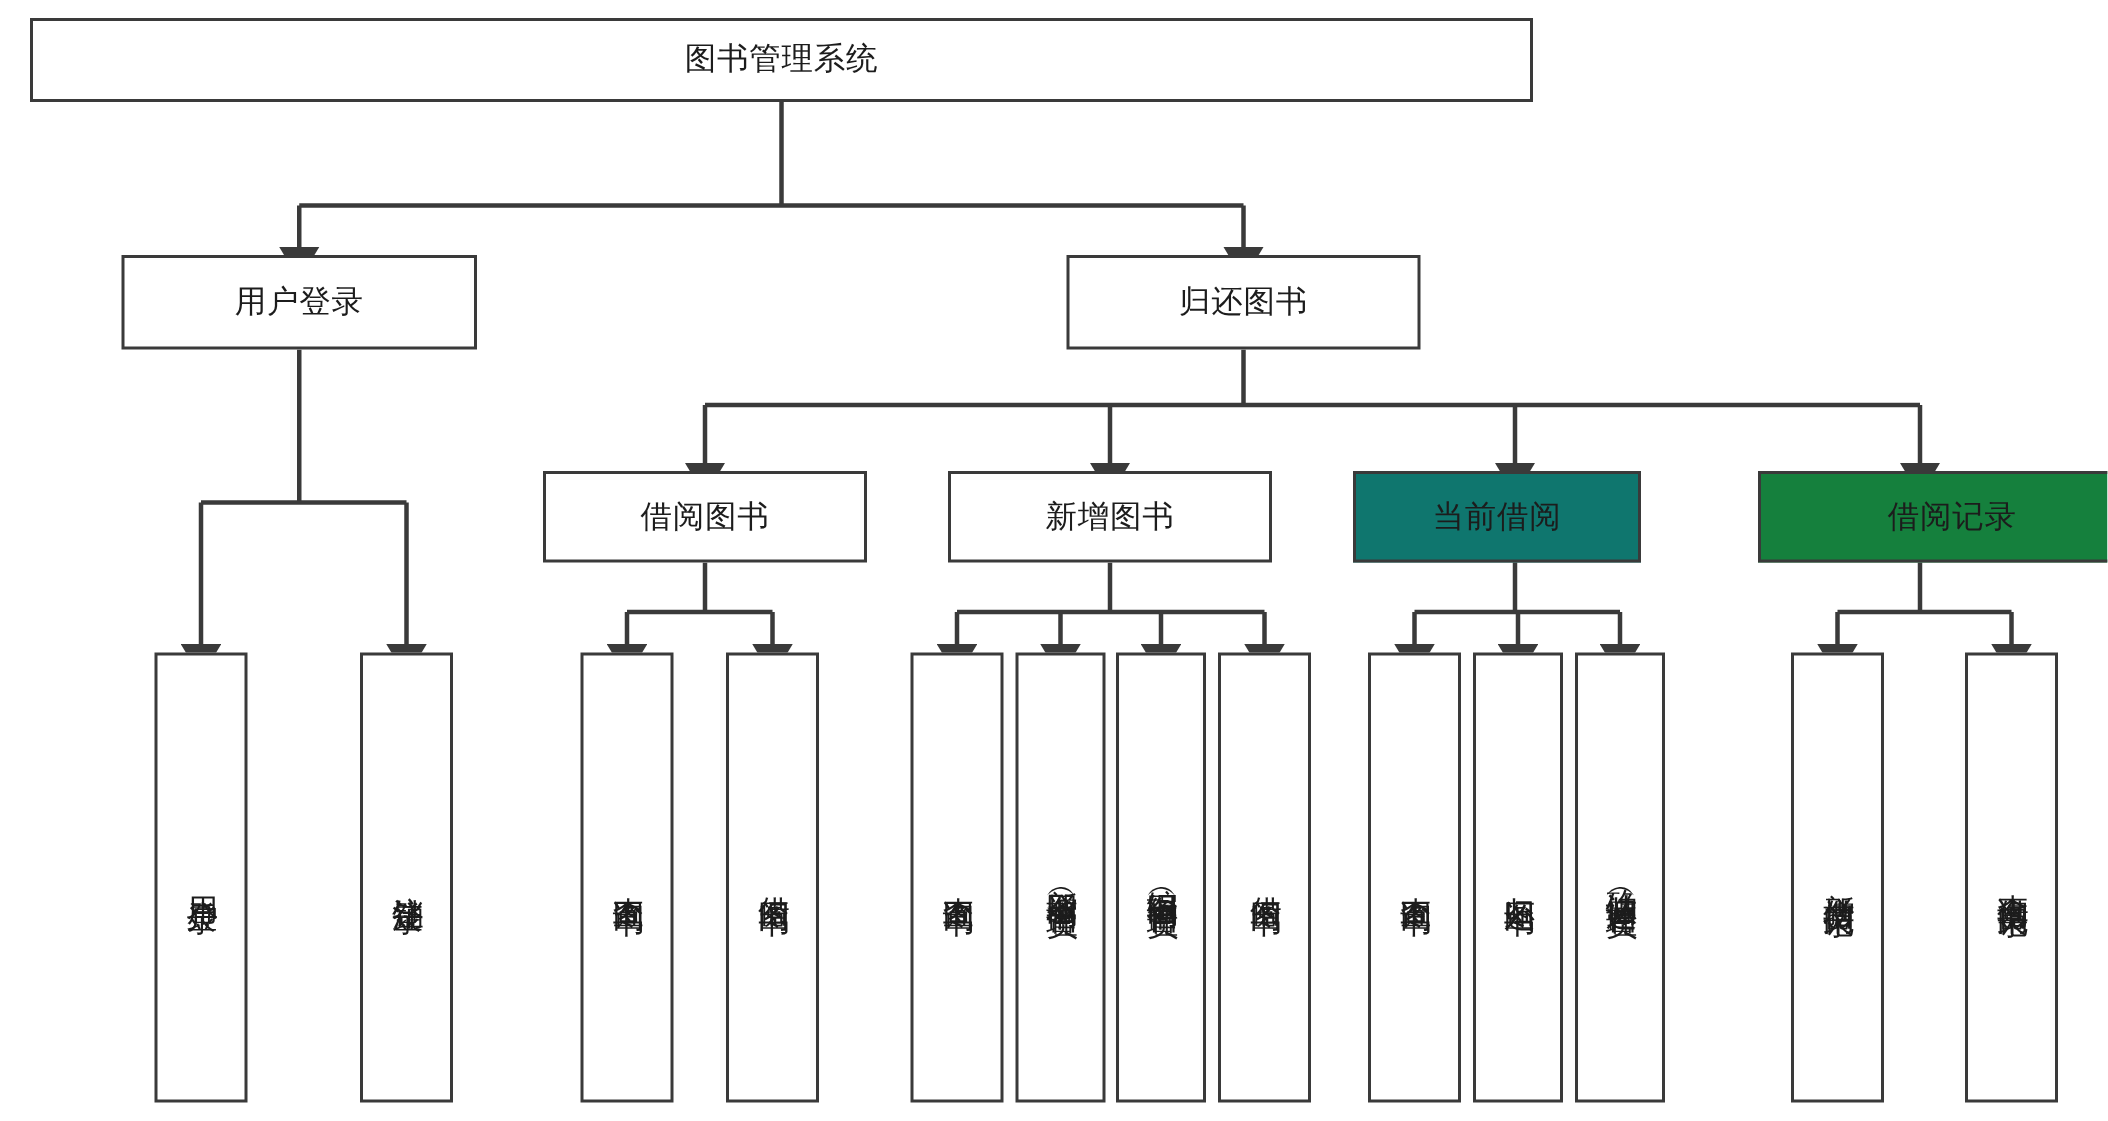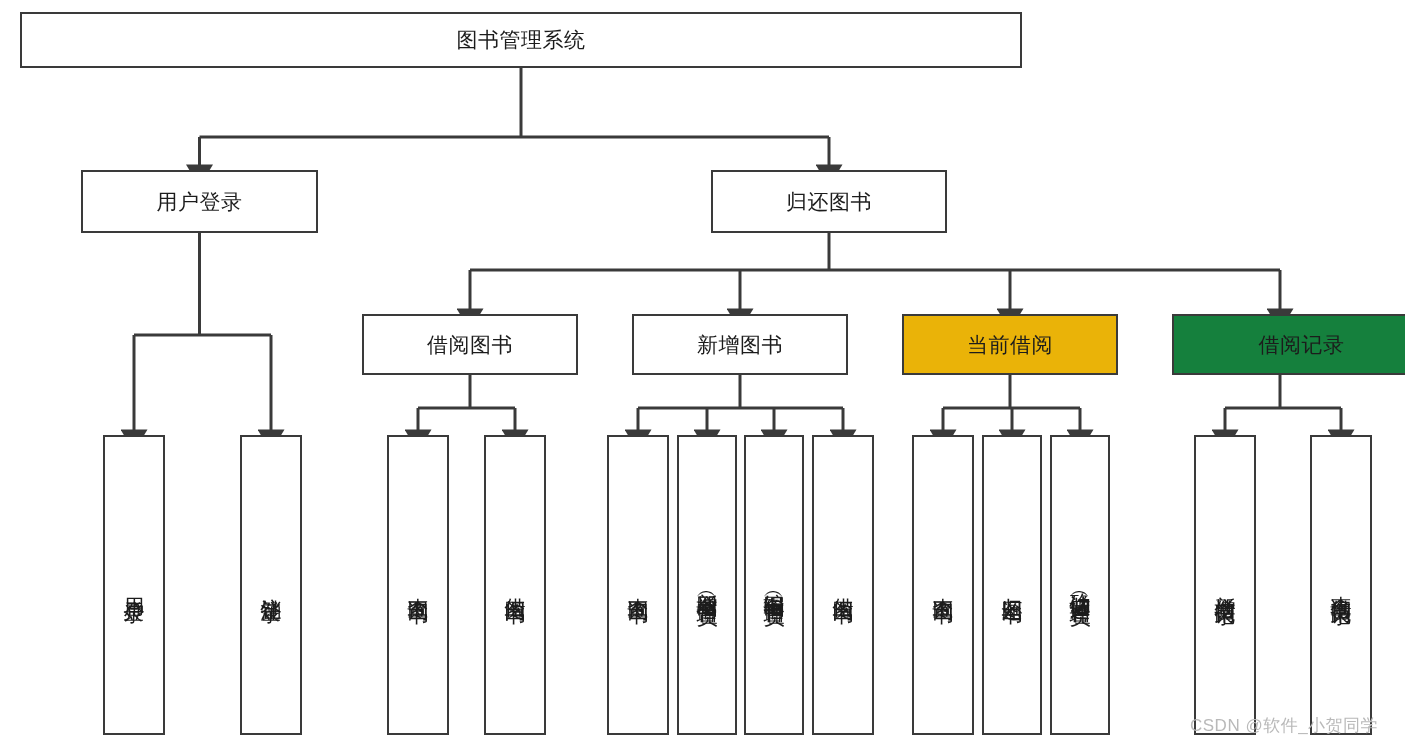--- a/index.html
+++ b/index.html
@@ -125,21 +125,21 @@
       </div>
       <div class="node horizontal" style="left: 711px; top: 170px; width: 236px; height: 63px; border-color: rgb(58, 58, 58); background: rgb(255, 255, 255);">
         <span class="label" style="color: rgb(28, 28, 28);">归还图书</span>
       </div>
       <div class="node horizontal" style="left: 362px; top: 314px; width: 216px; height: 61px; border-color: rgb(58, 58, 58); background: rgb(255, 255, 255);">
         <span class="label" style="color: rgb(28, 28, 28);">借阅图书</span>
       </div>
       <div class="node horizontal" style="left: 632px; top: 314px; width: 216px; height: 61px; border-color: rgb(58, 58, 58); background: rgb(255, 255, 255);">
         <span class="label" style="color: rgb(28, 28, 28);">新增图书</span>
       </div>
-      <div class="node horizontal" style="left: 902px; top: 314px; width: 216px; height: 61px; border-color: rgb(58, 58, 58); background: #eab308;">
+      <div class="node horizontal" style="left: 902px; top: 314px; width: 192px; height: 61px; border-color: rgb(58, 58, 58); background: #0f766e;">
         <span class="label" style="color: rgb(28, 28, 28);">当前借阅</span>
       </div>
       <div class="node horizontal" style="left: 1172px; top: 314px; width: 259px; height: 61px; border-color: rgb(58, 58, 58); background: #15803d;">
         <span class="label" style="color: rgb(28, 28, 28);">借阅记录</span>
       </div>
       <div class="node vertical" style="left: 103px; top: 435px; width: 62px; height: 300px; border-color: rgb(58, 58, 58); background: rgb(255, 255, 255);">
         <span class="label" style="color: rgb(28, 28, 28);">用户登录</span>
       </div>
       <div class="node vertical" style="left: 240px; top: 435px; width: 62px; height: 300px; border-color: rgb(58, 58, 58); background: rgb(255, 255, 255);">
         <span class="label" style="color: rgb(28, 28, 28);">注销登录</span>
@@ -172,14 +172,13 @@
         <span class="label" style="color: rgb(28, 28, 28);">确认归还（管理员）</span>
       </div>
       <div class="node vertical" style="left: 1194px; top: 435px; width: 62px; height: 300px; border-color: rgb(58, 58, 58); background: rgb(255, 255, 255);">
         <span class="label" style="color: rgb(28, 28, 28);">新增借阅记录</span>
       </div>
       <div class="node vertical" style="left: 1310px; top: 435px; width: 62px; height: 300px; border-color: rgb(58, 58, 58); background: rgb(255, 255, 255);">
         <span class="label" style="color: rgb(28, 28, 28);">查询借阅记录</span>
       </div>
     </div>
 
-  <div class="watermark" style="left: 1190px; top: 714px; color: rgb(185, 185, 185);">CSDN @软件_小贺同学</div>
 </div>
 
 </body></html>

